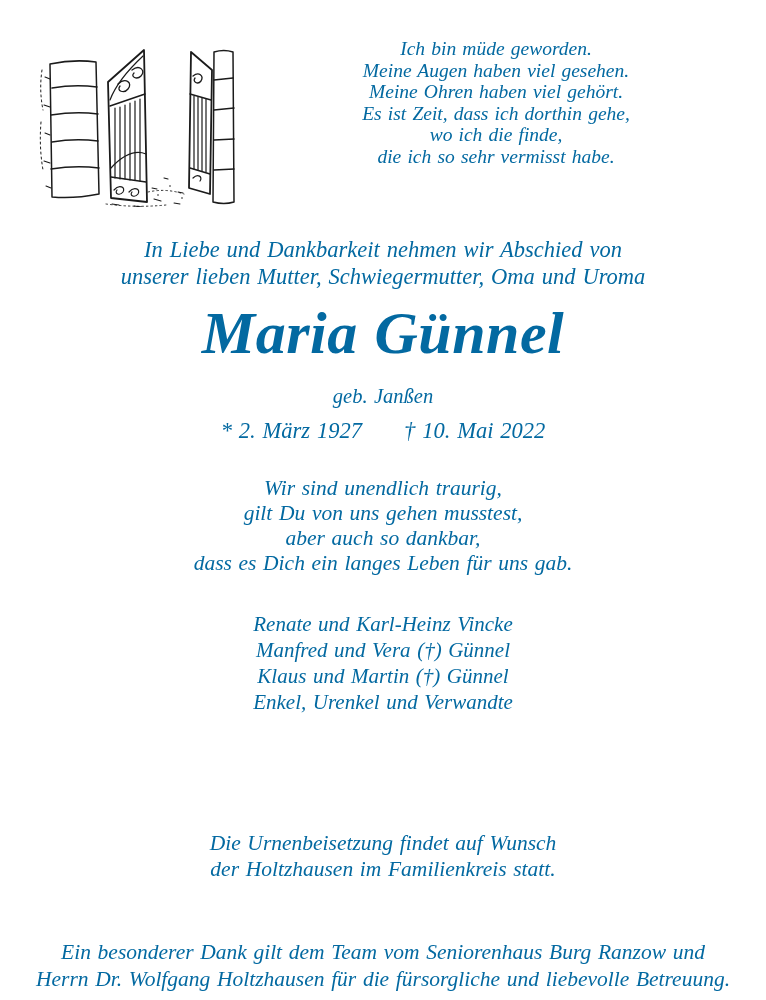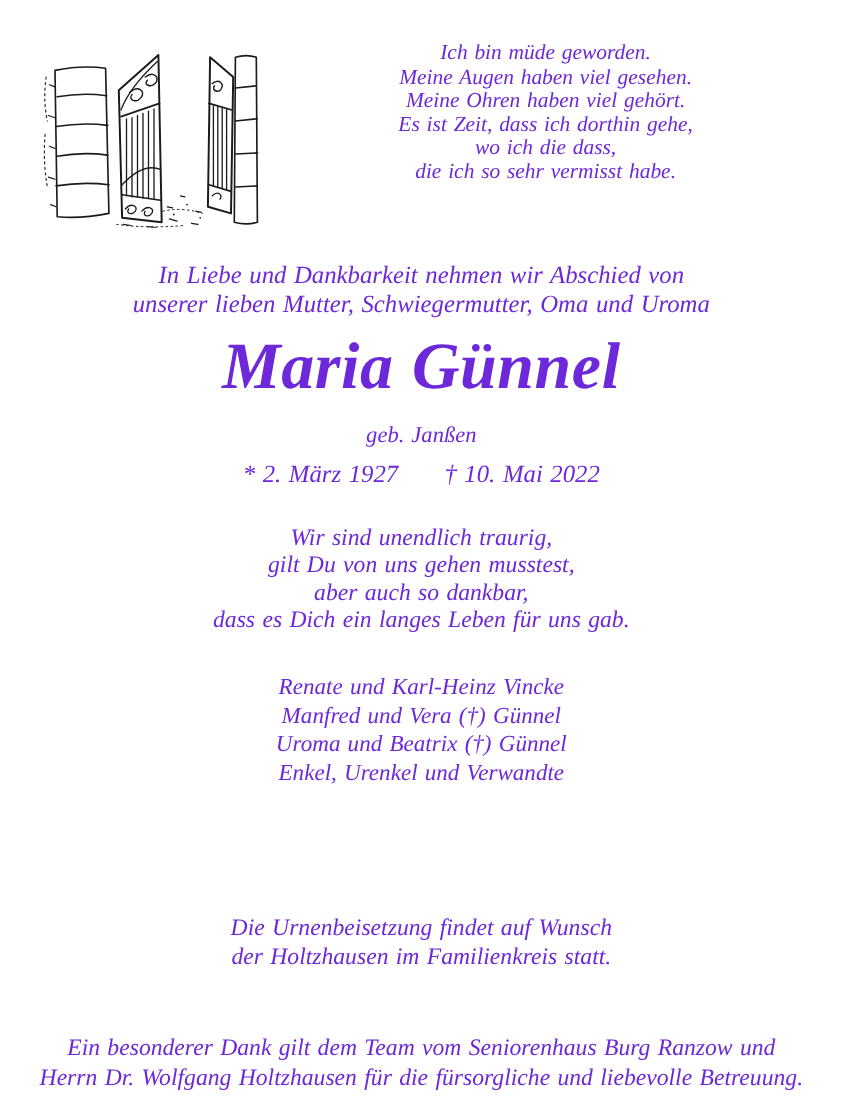--- a/index.html
+++ b/index.html
@@ -5,21 +5,21 @@
   html, body {
     margin: 0;
     padding: 0;
     background: #ffffff;
   }
   .page {
     position: relative;
     width: 766px;
     height: 1000px;
     background: #ffffff;
-    color: #6d28d9;
+    color: #0369a1;
     font-family: "Liberation Serif", "DejaVu Serif", serif;
     font-style: italic;
     word-spacing: 0.08em;
     overflow: hidden;
   }
   .centered-block {
     position: absolute;
     left: 0;
     width: 766px;
     text-align: center;
@@ -139,21 +139,21 @@
         <circle cx="146" cy="176" r="0.8" fill="#1b1b1b" stroke="none"></circle>
       </g>
     </svg>
   </div>
 
   <div class="memorial-verse">
     <div>Ich bin müde geworden.</div>
     <div>Meine Augen haben viel gesehen.</div>
     <div>Meine Ohren haben viel gehört.</div>
     <div>Es ist Zeit, dass ich dorthin gehe,</div>
-    <div>wo ich die dass,</div>
+    <div>wo ich die finde,</div>
     <div>die ich so sehr vermisst habe.</div>
   </div>
 
   <div class="centered-block intro">
     <div>In Liebe und Dankbarkeit nehmen wir Abschied von</div>
     <div>unserer lieben Mutter, Schwiegermutter, Oma und Uroma</div>
   </div>
 
   <div class="centered-block deceased-name">Maria Günnel</div>
 
@@ -167,21 +167,21 @@
   <div class="centered-block grief-verse">
     <div>Wir sind unendlich traurig,</div>
     <div>gilt Du von uns gehen musstest,</div>
     <div>aber auch so dankbar,</div>
     <div>dass es Dich ein langes Leben für uns gab.</div>
   </div>
 
   <div class="centered-block mourners">
     <div>Renate und Karl-Heinz Vincke</div>
     <div>Manfred und Vera (†) Günnel</div>
-    <div>Uroma und Beatrix (†) Günnel</div>
+    <div>Klaus und Martin (†) Günnel</div>
     <div>Enkel, Urenkel und Verwandte</div>
   </div>
 
 
   <div class="centered-block funeral-notice">
     <div>Die Urnenbeisetzung findet auf Wunsch</div>
     <div>der Holtzhausen im Familienkreis statt.</div>
   </div>
 
   <div class="centered-block acknowledgement">

